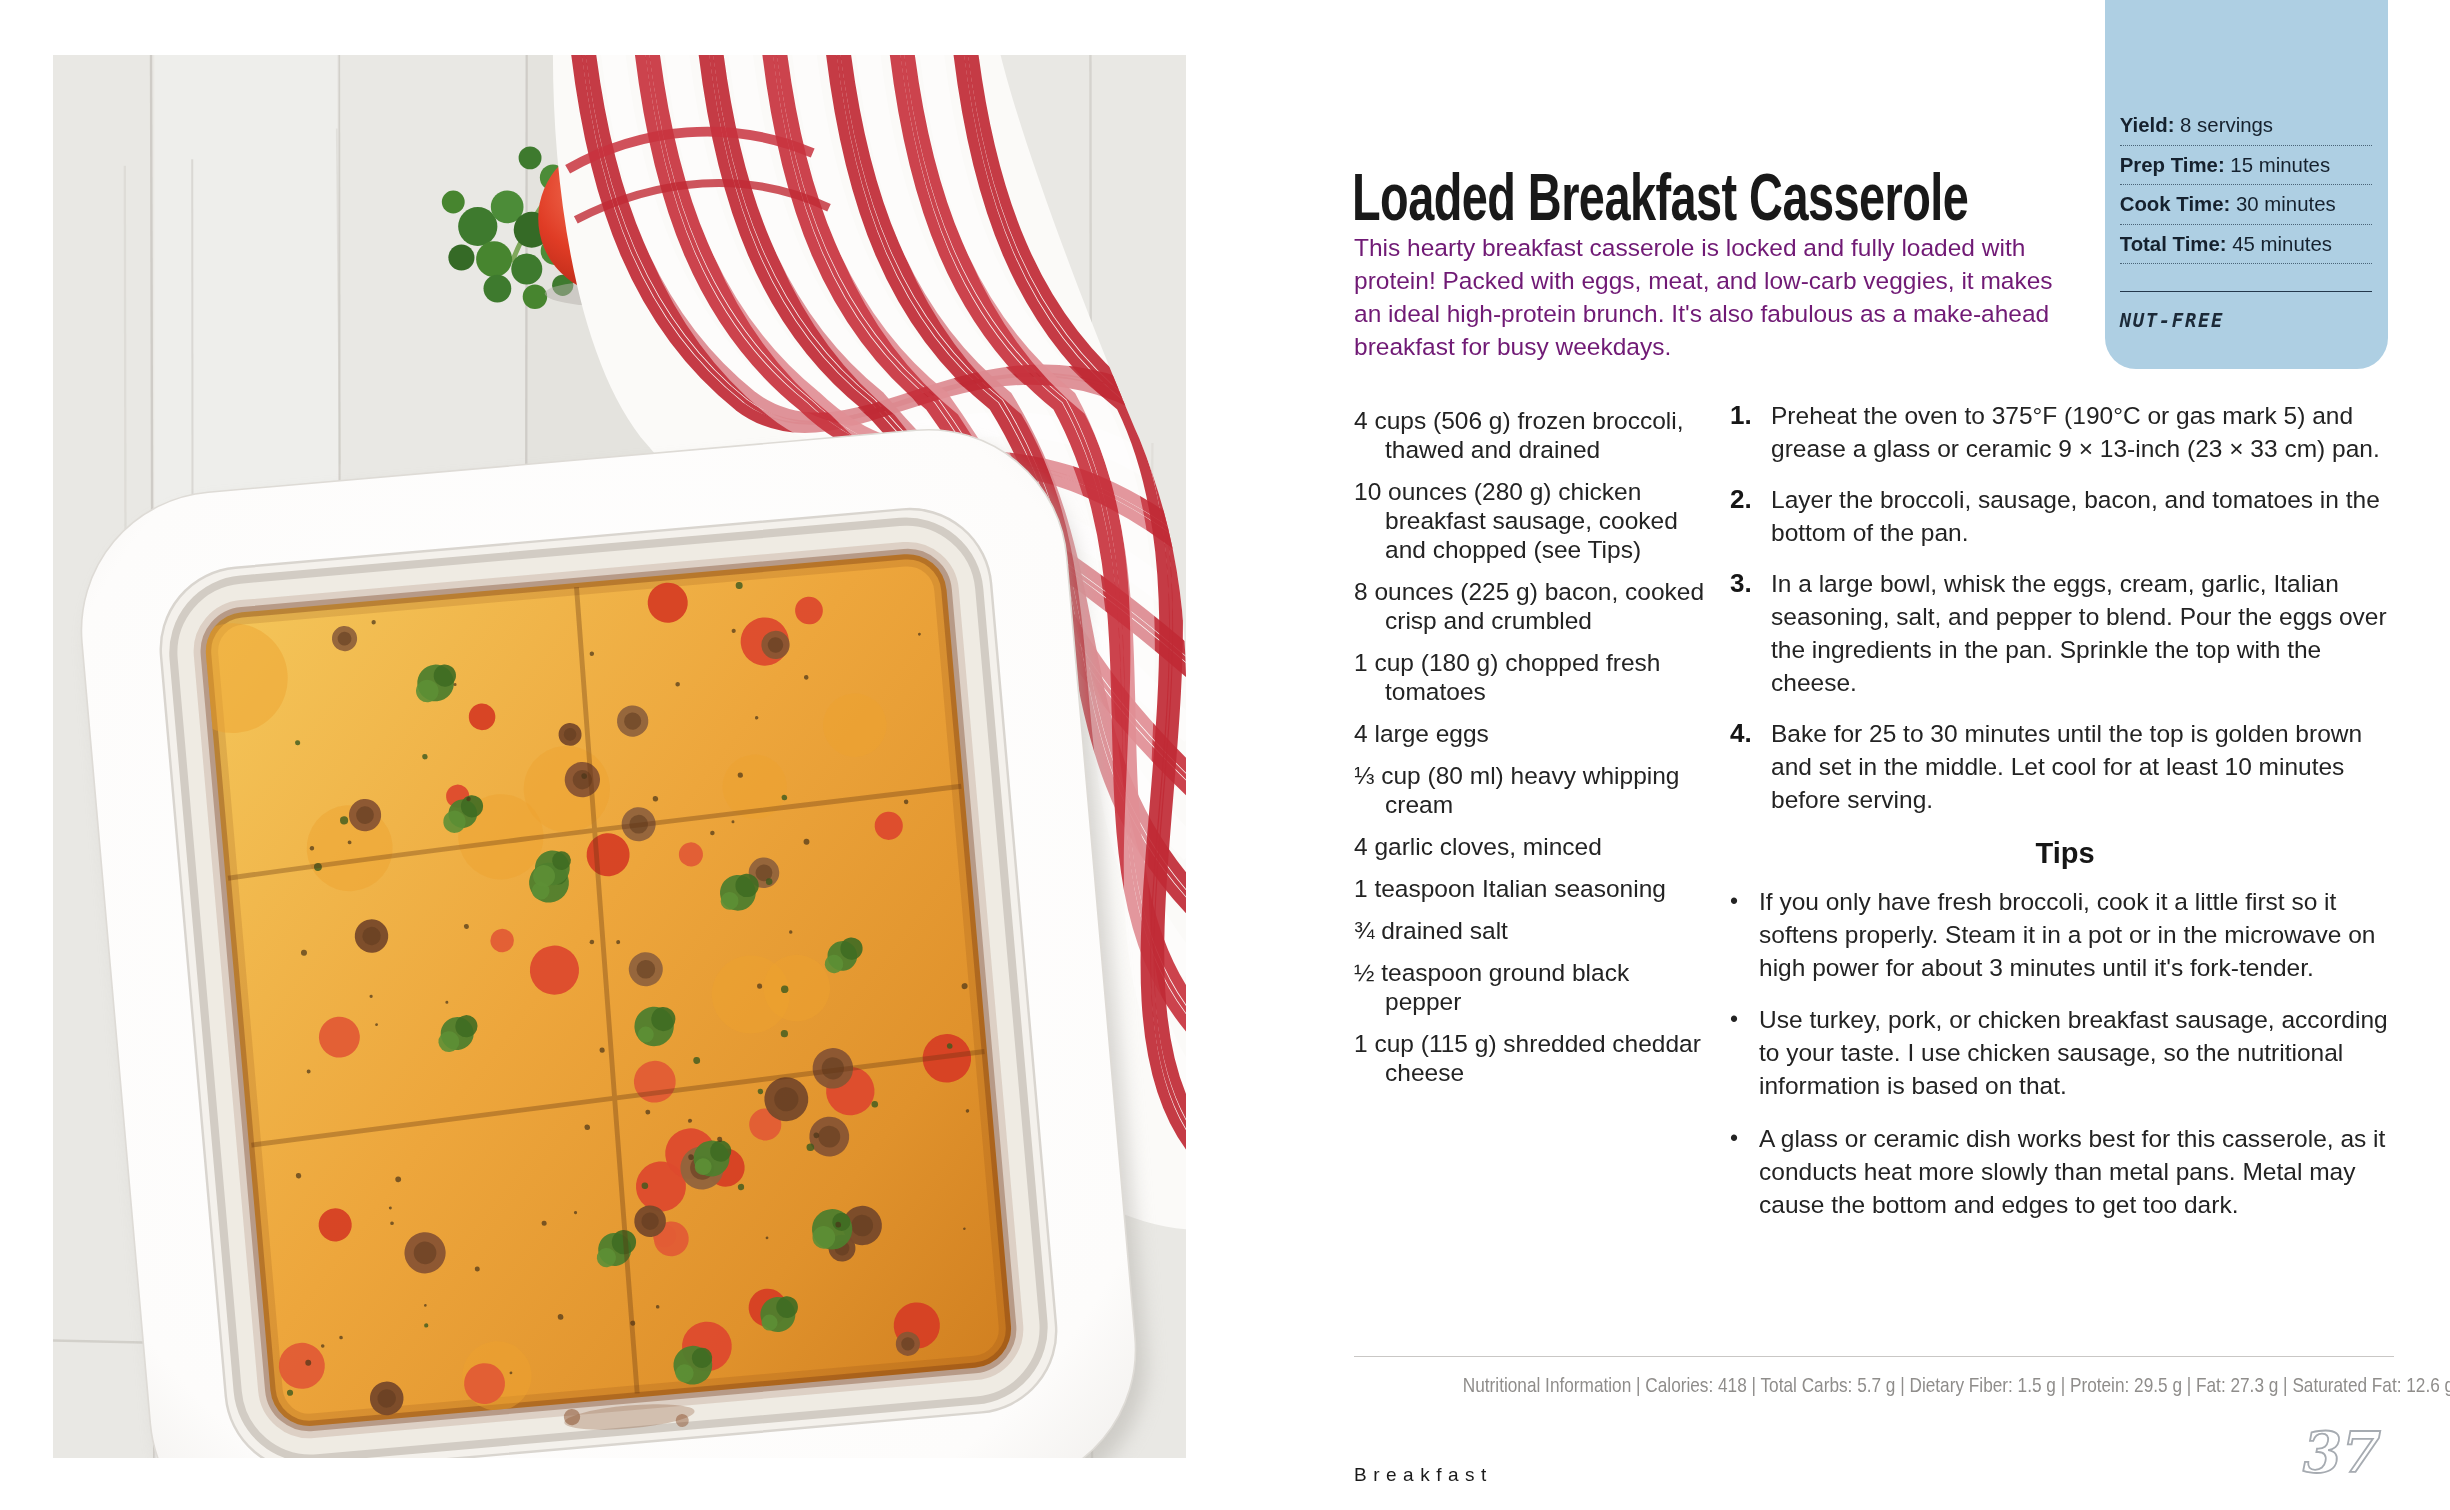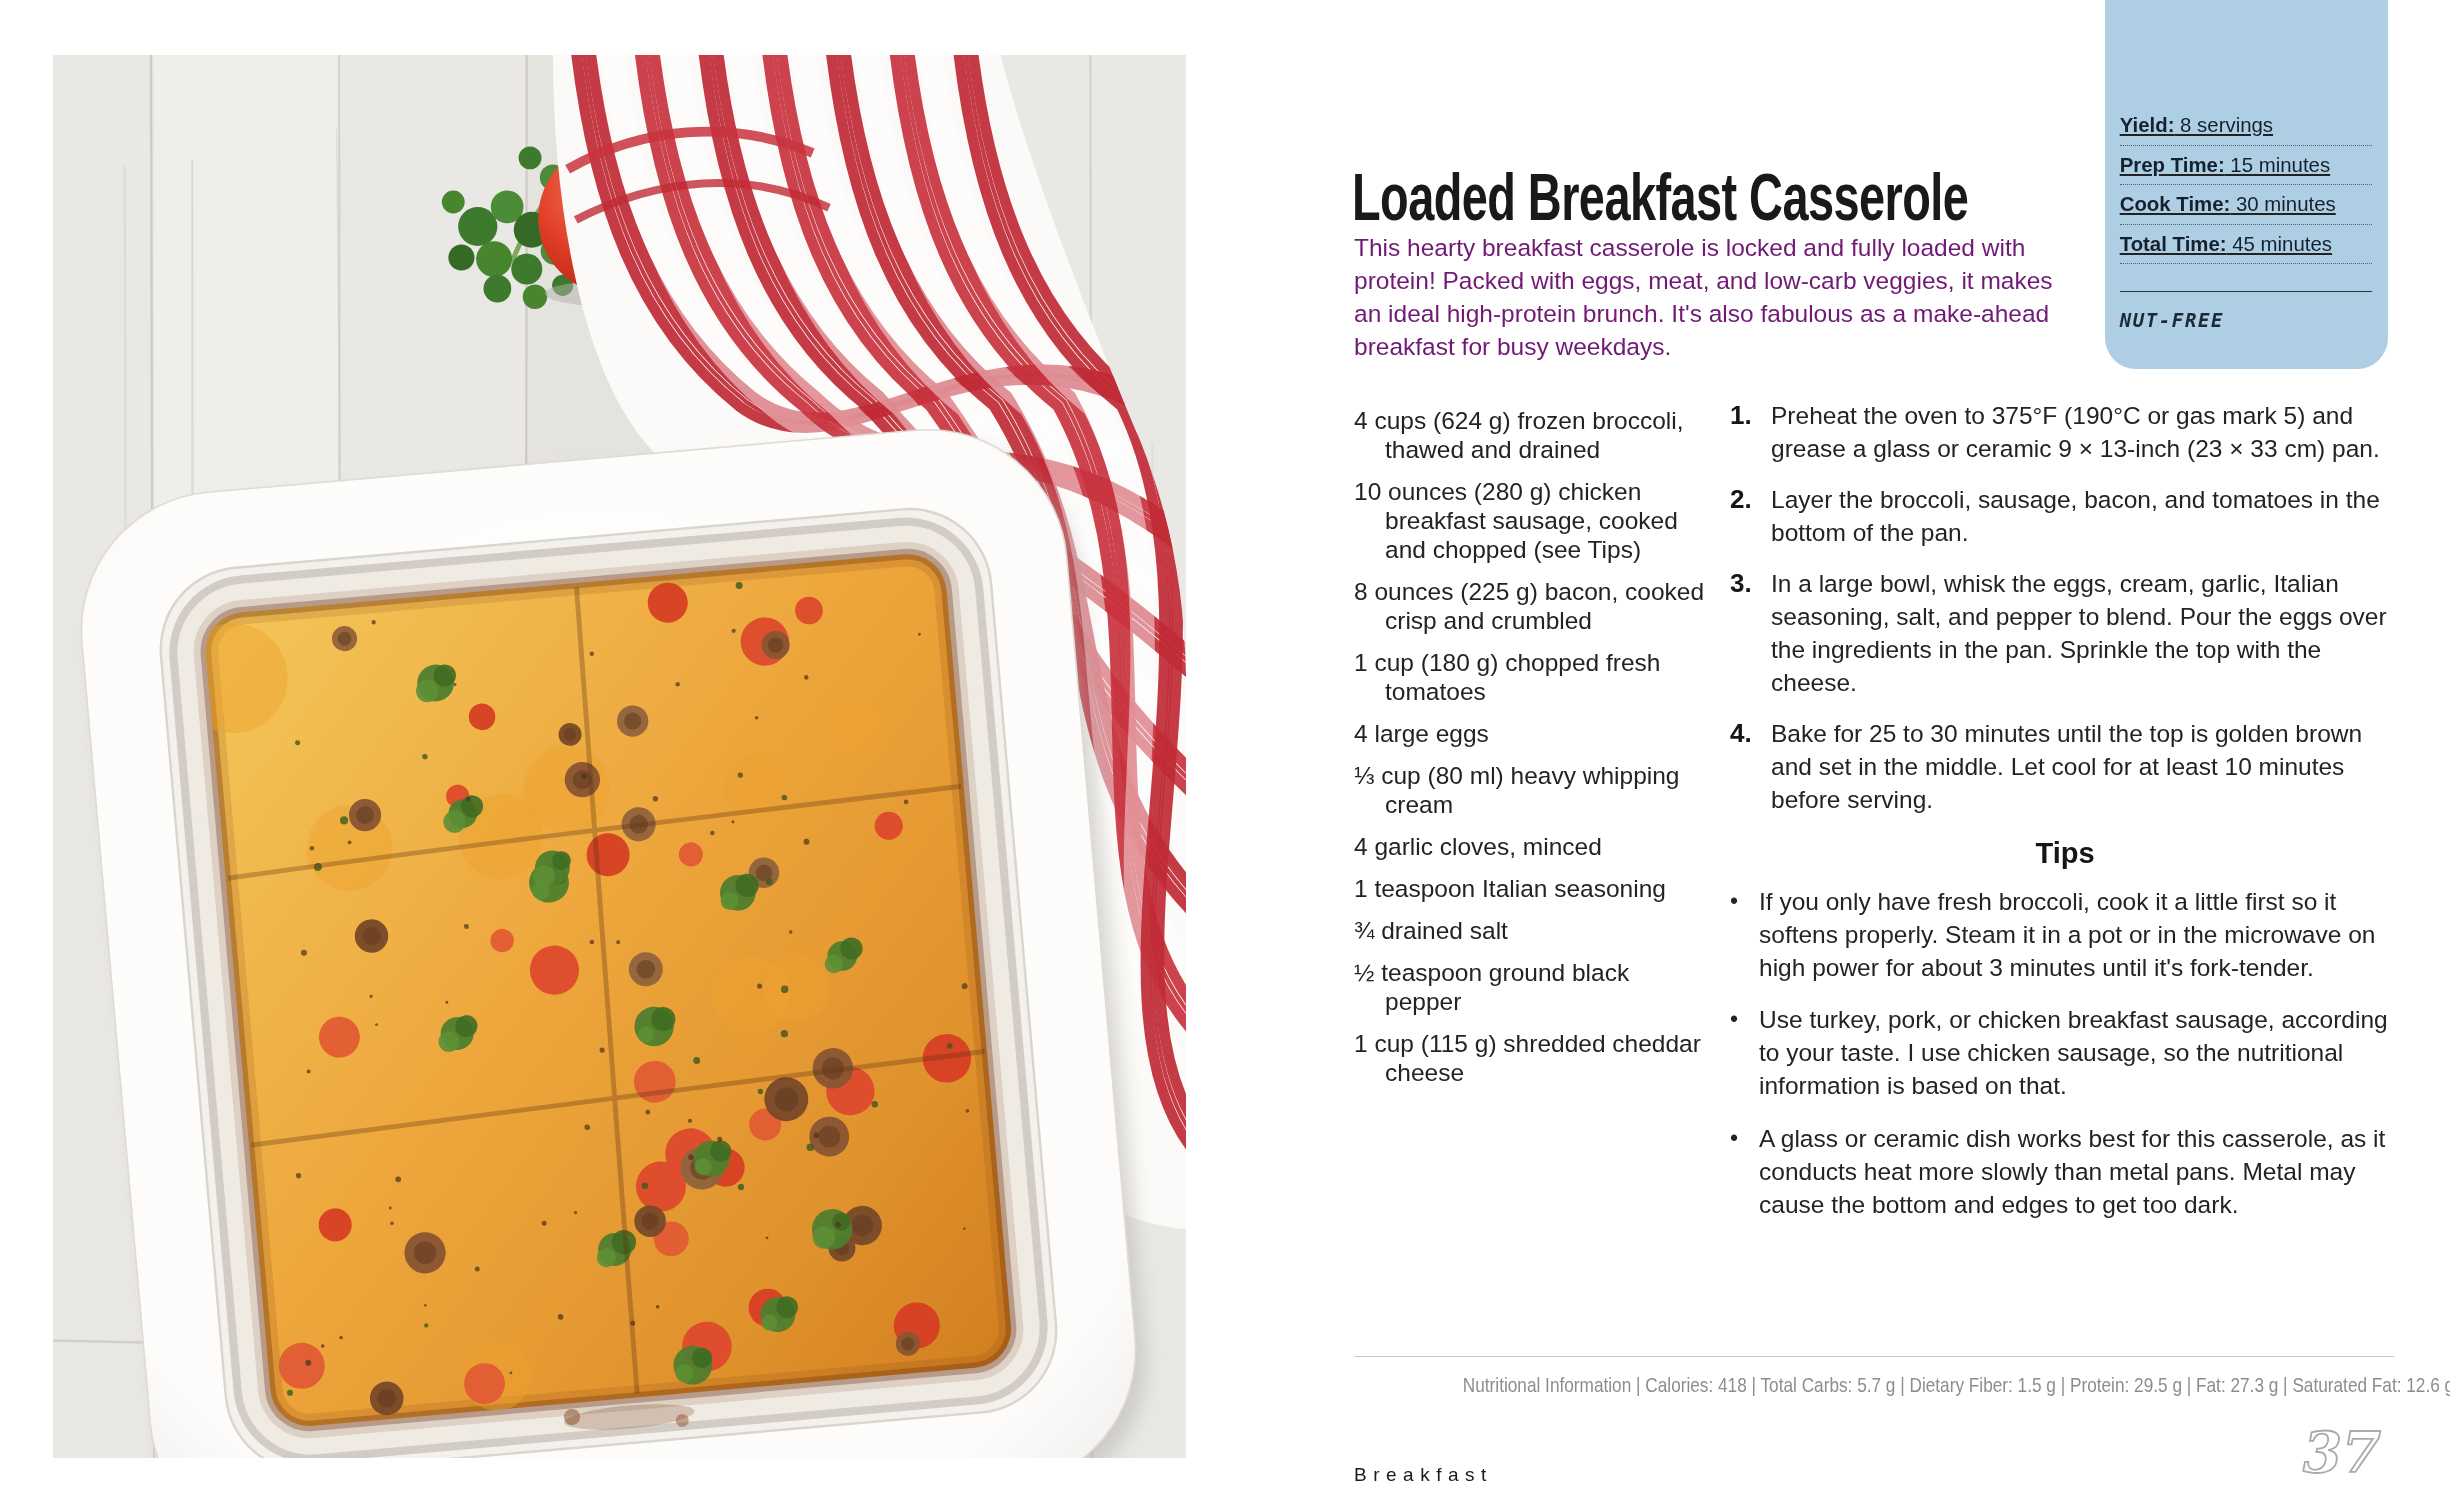--- a/index.html
+++ b/index.html
@@ -30,21 +30,21 @@
   .step .num{flex:none;width:41px;font-weight:700;font-size:26px;color:#161616;}
   .step .stext{flex:1;}
   .tips-heading{font-size:29px;font-weight:700;color:#161616;margin:21px 0 14.7px 0;text-align:center;}
   .tips-list{list-style:none;margin:0;padding:0;font-size:24.5px;line-height:33px;color:#232323;}
   .tip{display:flex;margin-bottom:19.6px;}
   .tip .bullet{flex:none;width:29px;font-size:23px;color:#232323;}
   .tip .ttext{flex:1;}
 
   
   .info-box{left:2105px;top:0;width:283px;height:369px;background:#aecfe3;border-radius:0 0 31px 31px;}
-  .info-rows{position:absolute;left:14.7px;right:16.3px;top:106px;text-decoration:underline;}
+  .info-rows{position:absolute;left:14.7px;right:16.3px;top:106px;}
   .info-row{font-size:20.4px;color:#15212e;padding:8.2px 0 7.4px 0;border-bottom:1.6px dotted #4a6478;}
   .info-row .lbl{font-weight:700;}
   .info-sep{position:absolute;left:14.7px;right:16.3px;top:291px;border-top:1.6px solid #24384c;}
   .diet-tag{
     position:absolute;left:14.7px;top:309px;font-size:19px;font-style:italic;font-weight:700;
     letter-spacing:1.6px;color:#1c2a38;font-family:"DejaVu Sans Mono",monospace;
   }
 
   
   .nutrition{left:1354px;top:1356px;width:1040px;border-top:1.6px solid #c9c7c5;text-align:center;}
@@ -432,21 +432,21 @@
         <div class="info-row"><span class="lbl">Yield:</span><span class="val"> 8 servings</span></div>
         <div class="info-row"><span class="lbl">Prep Time:</span><span class="val"> 15 minutes</span></div>
         <div class="info-row"><span class="lbl">Cook Time:</span><span class="val"> 30 minutes</span></div>
         <div class="info-row"><span class="lbl">Total Time:</span><span class="val"> 45 minutes</span></div>
       </div>
     <div class="info-sep"></div>
     <div class="diet-tag">NUT-FREE</div>
   </div>
 
   <ul class="abs ingredients">
-      <li>4 cups (624 g) frozen broccoli, thawed and drained</li>
+      <li>4 cups (506 g) frozen broccoli, thawed and drained</li>
       <li>10 ounces (280 g) chicken breakfast sausage, cooked and chopped (see Tips)</li>
       <li>8 ounces (225 g) bacon, cooked crisp and crumbled</li>
       <li>1 cup (180 g) chopped fresh tomatoes</li>
       <li>4 large eggs</li>
       <li>⅓ cup (80 ml) heavy whipping cream</li>
       <li>4 garlic cloves, minced</li>
       <li>1 teaspoon Italian seasoning</li>
       <li>¾ drained salt</li>
       <li>½ teaspoon ground black pepper</li>
       <li>1 cup (115 g) shredded cheddar cheese</li>

